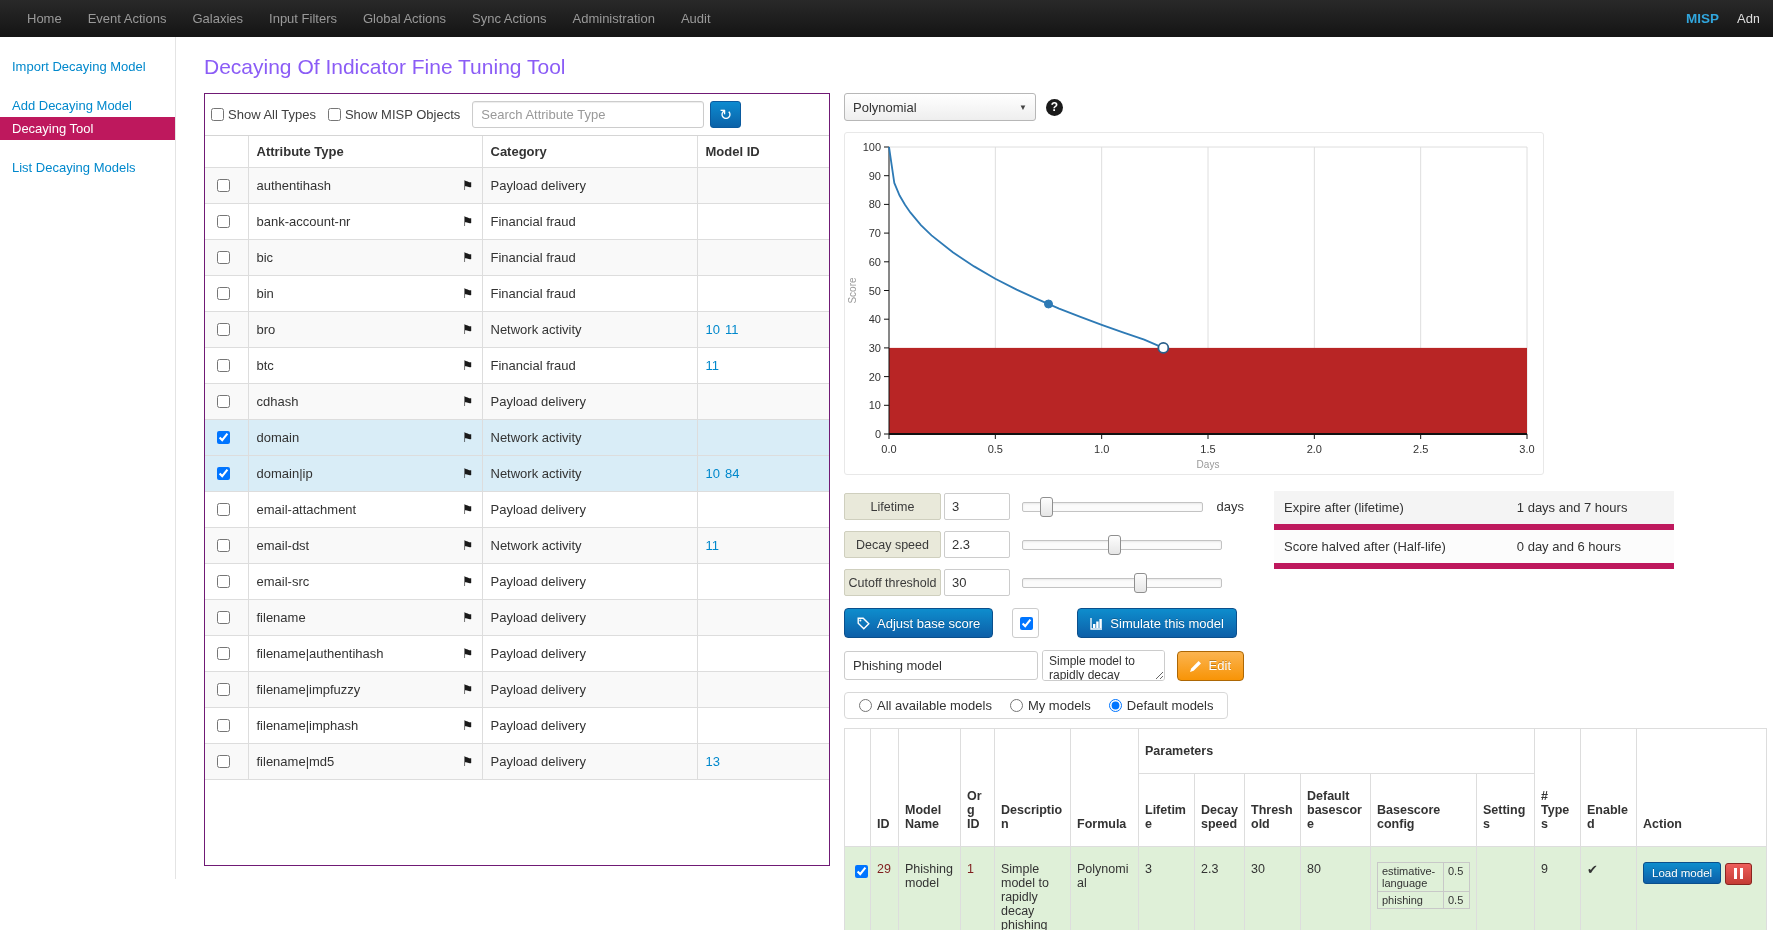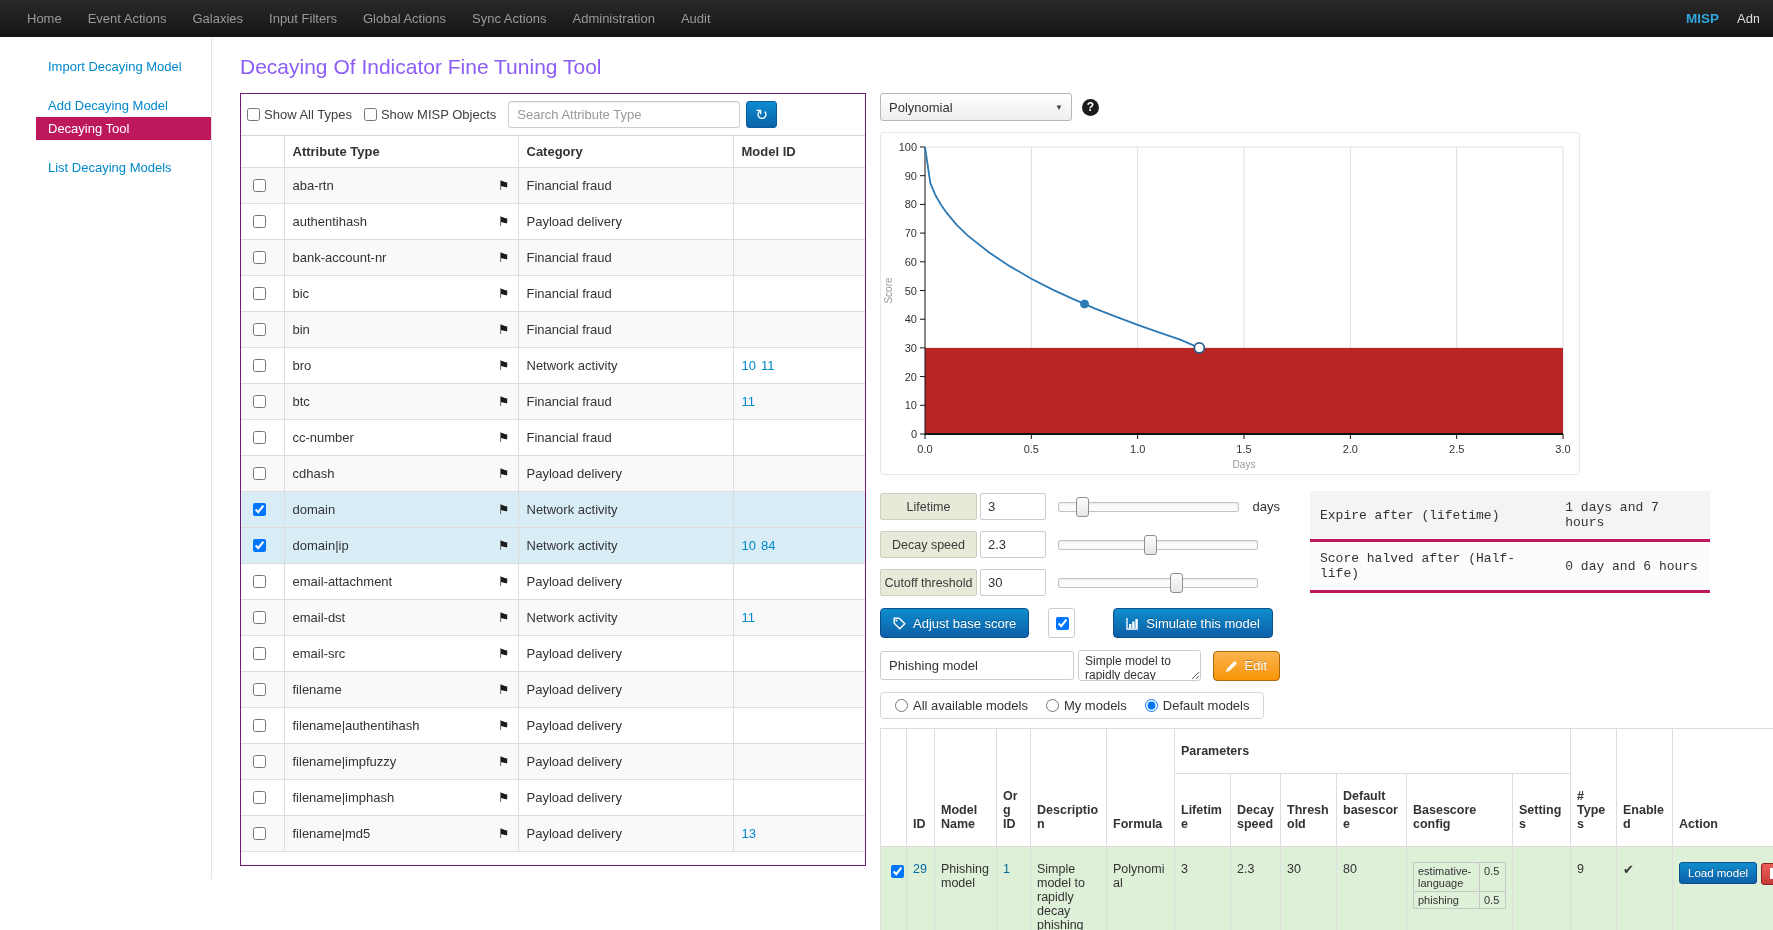--- a/index.html
+++ b/index.html
@@ -13,21 +13,21 @@
 
   
   .navbar { height:37px; background:linear-gradient(#292929,#141414); display:flex; align-items:center; padding:0 14px; }
   .nav-items { display:flex; }
   .nav-item { color:#999; font-size:13px; padding:0 13px; line-height:37px; cursor:pointer; white-space:nowrap; }
   .navbar-right { margin-left:auto; display:flex; align-items:center; }
   .brand-misp { color:#31a6dd; font-weight:bold; font-size:13.5px; margin-right:18px; cursor:pointer; }
   .navbar-user { color:#ddd; font-size:13px; width:22px; overflow:hidden; white-space:nowrap; cursor:pointer; }
 
   
-  .app { display:flex; height:842px;margin-left:36px; }
+  .app { display:flex; height:842px; }
   .sidebar { width:176px; flex-shrink:0; border-right:1px solid #e4e4e4; padding-top:18px; background:#fff; }
   .side-item { font-size:13px; color:#0088cc; padding:4px 12px; cursor:pointer; }
   .side-item:nth-child(1), .side-item:nth-child(3) { margin-bottom:16px; }
   .side-item.active { background:#be185d; color:#fff; }
   .main { flex:1; padding:18px 0 0 28px; }
   .page-title { font-size:21px; font-weight:normal; margin:0 0 14px 0; color:#8b5cf6; }
   .content-row { display:flex; gap:14px; align-items:flex-start; }
 
   
   .attribute-panel { width:626px; flex-shrink:0; border:1px solid #701a75; background:#fff; }
@@ -95,31 +95,31 @@
   .model-name-input { width:198px; height:29px; border:1px solid #ccc; border-radius:3px; padding:0 8px; font-size:13px; color:#333; font-family:inherit; }
   .model-desc { width:188px; height:31px; margin-left:4px; border:1px solid #ccc; border-radius:3px; padding:3px 6px;
                 font-size:12px; color:#333; font-family:"Liberation Sans", sans-serif; resize:both; overflow:auto; }
 
   .radio-row { display:inline-flex; align-items:center; gap:18px; margin-top:11px; border:1px solid #d8d8d8; border-radius:4px; padding:5px 14px; }
   .radio-opt { display:flex; align-items:center; gap:5px; font-size:13px; color:#333; cursor:pointer; }
   .radio-opt input { margin:0; }
 
   .info-table { width:400px; margin-left:30px; border-collapse:collapse; font-size:13px; }
   .info-table td { padding:9px 10px; color:#333; }
-  .info-table tr { border-bottom:3px solid #be185d;font-family:Liberation Mono, monospace; }
+  .info-table tr { border-bottom:6px solid #be185d; }
   .info-table tr:first-child { background:#f4f4f4; }
   .info-table tr:last-child { background:#fcfcfc; }
 
   
   .models-table { width:922px; margin-top:9px; border-collapse:collapse; table-layout:fixed; font-size:12.5px; }
   .models-table th, .models-table td { border:1px solid #ddd; padding:15px 6px; text-align:left; word-wrap:break-word; }
   .models-table th { font-weight:bold; vertical-align:bottom; background:#fff; color:#333; }
   .models-table th.params-group { vertical-align:top; }
   .models-table tbody td { background:#dff0d8; vertical-align:top; color:#333; }
-  .models-table a { color:#0369a1; cursor:pointer; }
+  .models-table a { color:#7f1d1d; cursor:pointer; }
   .bsc-table { width:100%; border-collapse:collapse; font-size:11px; }
   .bsc-table td { border:1px solid #c8c8c8; background:#fff; padding:2px 4px; }
   .bsc-val { width:26px; }
   .enabled-cell { text-align:center; font-size:13px; }
   .btn-mini { height:22px; padding:0 8px; font-size:11.5px; border-radius:3px; }
   .btn-pause { width:27px; height:22px; border-radius:3px; background:linear-gradient(#ee5f5b,#c43c35); border:1px solid #882520;
                display:inline-flex; align-items:center; justify-content:center; gap:3px; margin-left:4px; cursor:pointer; padding:0; vertical-align:middle; }
   .pause-bar { width:3px; height:11px; background:#fff; display:block; }
 </style>
 </head>
@@ -184,26 +184,20 @@
               <tr>
                 <th></th>
                 <th>Attribute Type</th>
                 <th>Category</th>
                 <th>Model ID</th>
               </tr>
             </thead>
             <tbody>
                 <tr>
                   <td class="cb-cell"><input type="checkbox" style=""></td>
-                  <td class="type-cell"><span>aba-rtn</span><span class="flag">⚑</span></td>
-                  <td>Financial fraud</td>
-                  <td></td>
-                </tr>
-                <tr>
-                  <td class="cb-cell"><input type="checkbox" style=""></td>
                   <td class="type-cell"><span>authentihash</span><span class="flag">⚑</span></td>
                   <td>Payload delivery</td>
                   <td></td>
                 </tr>
                 <tr>
                   <td class="cb-cell"><input type="checkbox" style=""></td>
                   <td class="type-cell"><span>bank-account-nr</span><span class="flag">⚑</span></td>
                   <td>Financial fraud</td>
                   <td></td>
                 </tr>
@@ -223,26 +217,20 @@
                   <td class="cb-cell"><input type="checkbox" style=""></td>
                   <td class="type-cell"><span>bro</span><span class="flag">⚑</span></td>
                   <td>Network activity</td>
                   <td><a class="mid-link">10</a><a class="mid-link">11</a></td>
                 </tr>
                 <tr>
                   <td class="cb-cell"><input type="checkbox" style=""></td>
                   <td class="type-cell"><span>btc</span><span class="flag">⚑</span></td>
                   <td>Financial fraud</td>
                   <td><a class="mid-link">11</a></td>
-                </tr>
-                <tr>
-                  <td class="cb-cell"><input type="checkbox" style=""></td>
-                  <td class="type-cell"><span>cc-number</span><span class="flag">⚑</span></td>
-                  <td>Financial fraud</td>
-                  <td></td>
                 </tr>
                 <tr>
                   <td class="cb-cell"><input type="checkbox" style=""></td>
                   <td class="type-cell"><span>cdhash</span><span class="flag">⚑</span></td>
                   <td>Payload delivery</td>
                   <td></td>
                 </tr>
                 <tr class="row-checked">
                   <td class="cb-cell"><input type="checkbox" checked="" style=""></td>
                   <td class="type-cell"><span>domain</span><span class="flag">⚑</span></td>

